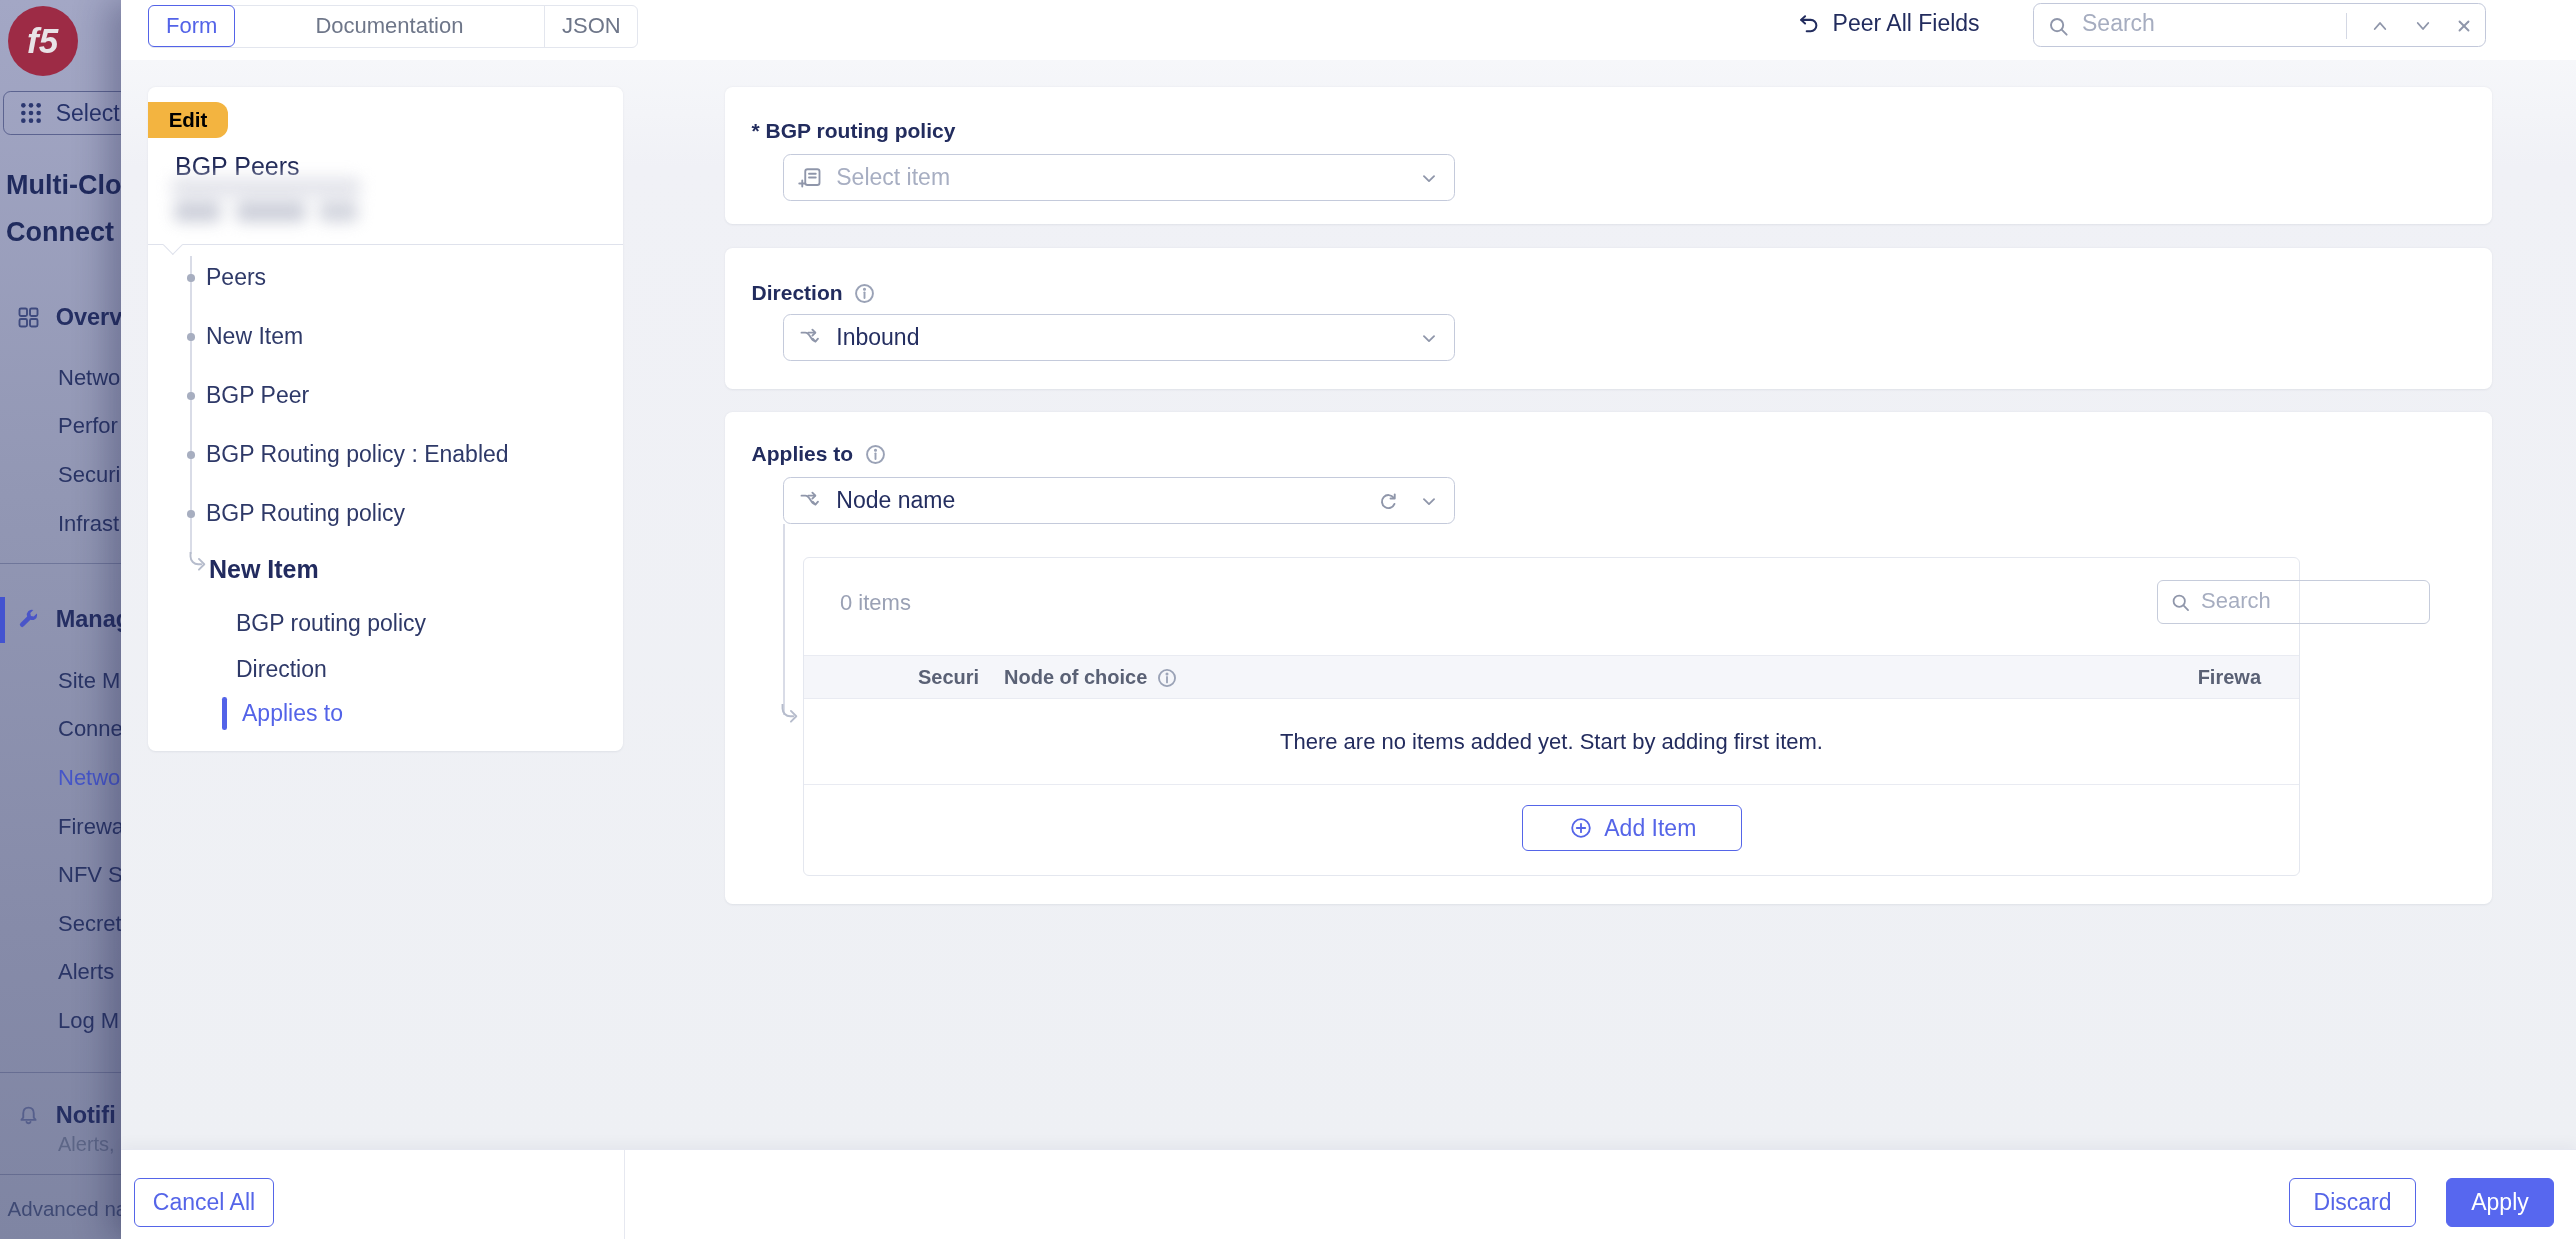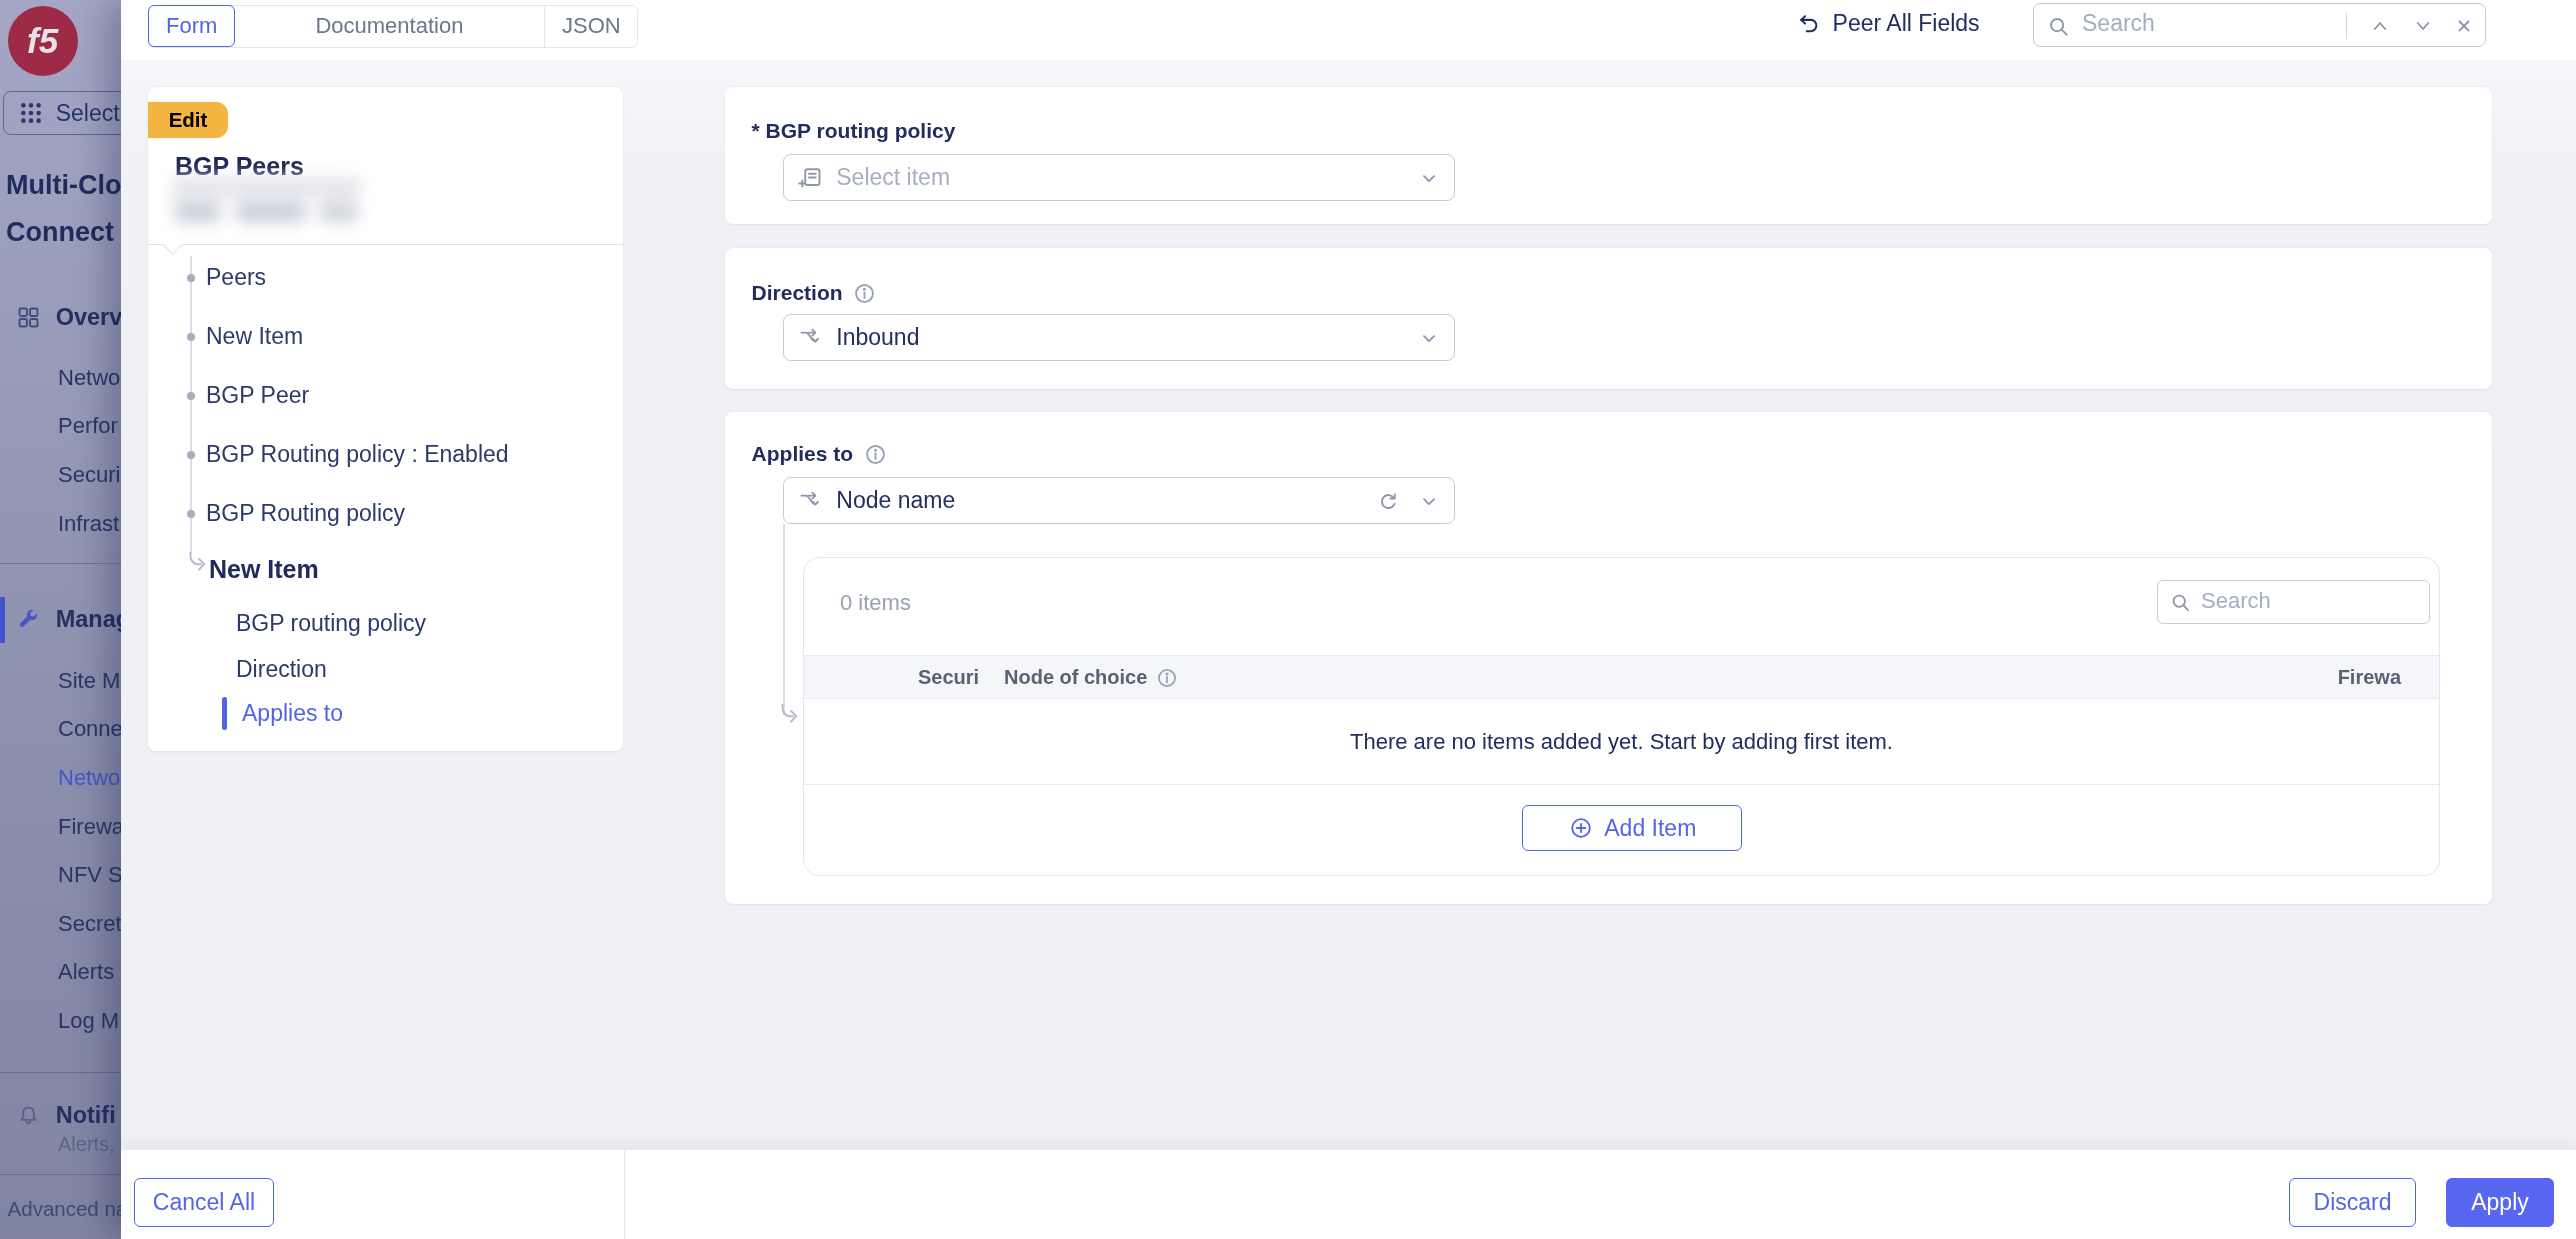--- a/index.html
+++ b/index.html
@@ -45,21 +45,21 @@
   .ts-ico{position:absolute;top:10px;cursor:pointer;}
 
   .content{position:absolute;left:0;top:60px;width:2455px;height:1089px;
            background:linear-gradient(180deg,#f6f7fa 0%,#f0f1f6 106px,#eef0f4 100%);}
   .card{position:absolute;background:#fff;border-radius:7.6px;box-shadow:0 0.8px 2.3px rgba(20,25,60,.07);}
 
   
   .tree-card{left:27px;top:27px;width:475px;height:664px;overflow:hidden;}
   .badge{position:absolute;left:0;top:15px;width:80px;height:36px;background:#f3b440;border-radius:0 12px 12px 0;
          display:flex;align-items:center;justify-content:center;color:#000000;font-weight:800;font-size:20.5px;}
-  .tc-title{position:absolute;left:27px;top:65px;font-size:25px;font-weight:700;color:#1c2554;}
+  .tc-title{position:absolute;left:27px;top:65px;font-size:25px;font-weight:400;color:#1c2554;}
   .blurwrap{position:absolute;left:15px;top:85px;width:205px;height:61px;filter:blur(7.6px);opacity:.9;}
   .blob{position:absolute;border-radius:6px;}
   .tc-div{position:absolute;left:0;right:0;top:157px;height:0.8px;background:#dfe2ec;}
   .notch{position:absolute;left:18px;top:151px;width:13.7px;height:13.7px;background:#fff;transform:rotate(45deg);
          border-right:0.8px solid #dfe2ec;border-bottom:0.8px solid #dfe2ec;z-index:2;}
   .tline{position:absolute;left:42px;top:169px;width:1.5px;height:298px;background:#d9dce7;}
   .titem{position:absolute;left:0;right:0;height:33px;line-height:33px;font-size:23px;color:#2e3968;}
   .titem .lbl{position:absolute;white-space:nowrap;}
   .titem .dot{position:absolute;left:39px;top:13px;width:7.6px;height:7.6px;border-radius:50%;background:#a7aec0;}
   .titem.bold{font-size:25px;font-weight:800;color:#222b5f;}
@@ -72,21 +72,21 @@
           background:#fff;display:flex;align-items:center;cursor:pointer;margin-left:31px;}
   .select .sicon{margin-left:13.7px;}
   .select .stext{margin-left:12px;font-size:23px;color:#242e60;}
   .select .stext.ph{color:#a7aec2;}
   .select .chev{position:absolute;right:12px;top:10.6px;}
   .select .refr{position:absolute;right:53px;top:10.6px;cursor:pointer;}
 
   .conn-line{position:absolute;left:58px;top:112px;width:1.5px;height:191px;background:#d9dce7;}
 
   
-  .tpanel{position:absolute;left:78px;top:145px;width:1637px;height:319px;border:0.8px solid #e4e7ef;border-radius:16px;background:#fff;}
+  .tpanel{position:absolute;left:78px;top:145px;width:1497px;height:319px;border:0.8px solid #e4e7ef;border-radius:6px;background:#fff;}
   .tp-count{position:absolute;left:36px;top:29px;height:32px;line-height:32px;font-size:22px;color:#9aa1b5;}
   .tp-search{position:absolute;left:1353px;top:22px;width:273px;height:44px;border:1.5px solid #c6ccdb;border-radius:6px;}
   .tp-search input{position:absolute;left:41px;top:3px;width:213px;height:33px;border:none;outline:none;font-size:22px;
                    color:#222c5e;font-family:inherit;background:transparent;}
   .band{position:absolute;left:0;top:97px;width:100%;height:44px;background:#f5f6fa;
         border-top:0.8px solid #e9ebf2;border-bottom:0.8px solid #e9ebf2;font-size:20px;font-weight:700;color:#5a6175;}
   .band .c1{position:absolute;left:114px;line-height:43px;}
   .band .c2{position:absolute;left:200px;line-height:43px;display:flex;align-items:center;gap:9px;height:43px;}
   .band .c3{position:absolute;right:38px;line-height:43px;}
   .emptyrow{position:absolute;left:0;top:141px;width:100%;height:86px;border-bottom:0.8px solid #e9ebf2;

